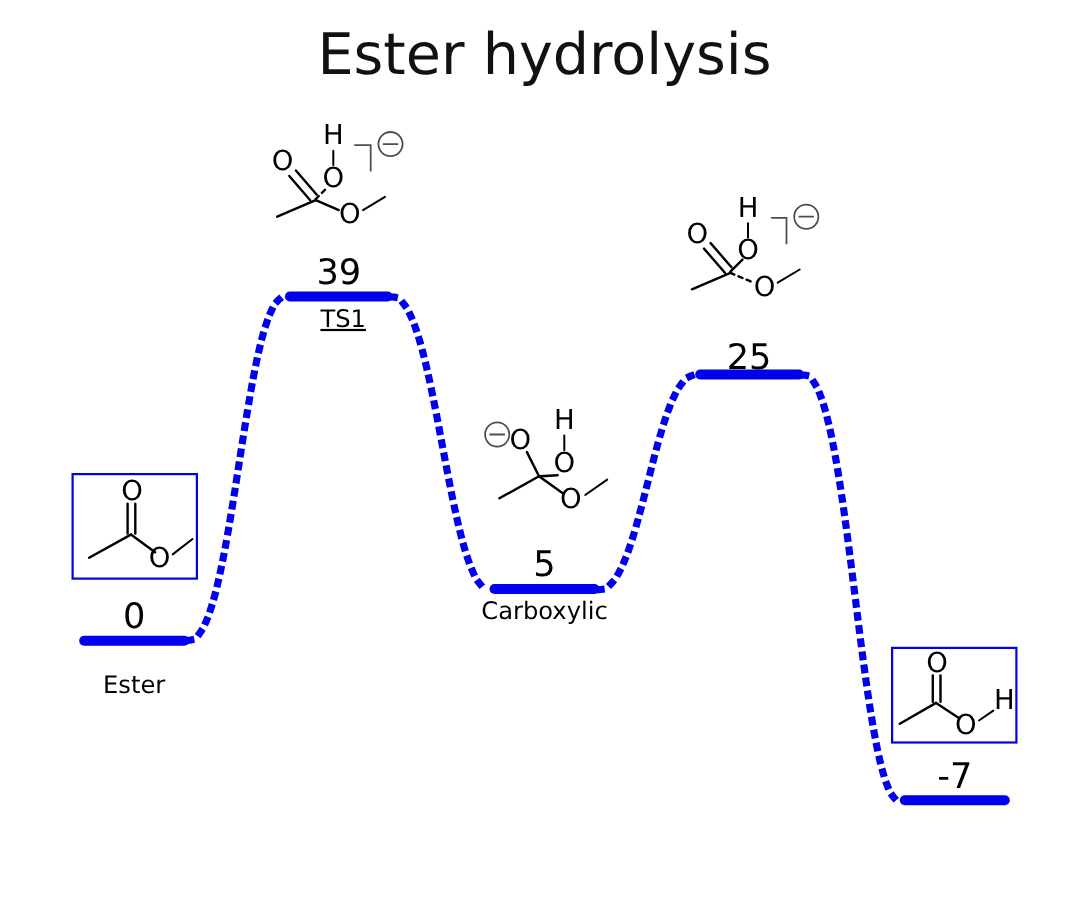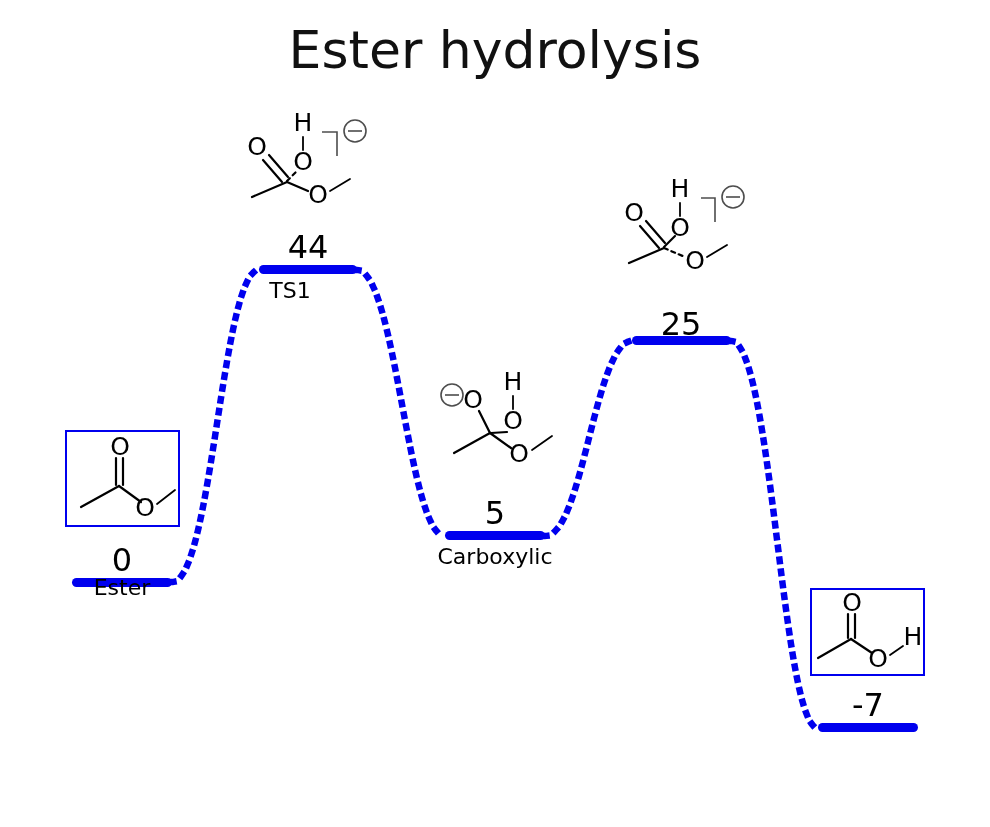--- a/index.html
+++ b/index.html
@@ -143,21 +143,21 @@
 
       <line class="bond" x1="54" y1="56" x2="16" y2="77"></line>
 
       <line class="bond" x1="54" y1="56" x2="76" y2="72"></line>
       <text class="atom" x="80" y="79">O</text>
 
       <line class="bond-thin" x1="92" y1="74" x2="110" y2="60"></line>
     </svg>
   </div>
   <div class="state-value" style="left:72px; top:544px; width:100px;">0</div>
-  <div class="state-label" style="left:47px; top:576px; width:150px;">Ester</div>
+  <div class="state-label" style="left:47px; top:612px; width:150px;">Ester</div>
 
   <div class="mol-wrap" style="left:236px; top:100px; width:150px; height:105px;">
     <svg width="150" height="105" viewBox="0 0 150 105">
 
       <polyline class="charge-gray-line" points="86,32 101,32 101,56"></polyline>
 
       <g>
         <circle class="charge-gray" cx="119" cy="31" r="11"></circle>
         <line class="charge-gray-line" x1="112" y1="31" x2="126" y2="31"></line>
       </g>
@@ -176,22 +176,22 @@
       <line class="bond-dash" x1="51" y1="81" x2="62" y2="70"></line>
 
       <line class="bond" x1="51" y1="82" x2="16" y2="97"></line>
 
       <line class="bond" x1="51" y1="82" x2="72" y2="91"></line>
       <text class="atom" x="82" y="96">O</text>
 
       <line class="bond-thin" x1="94" y1="91" x2="114" y2="79"></line>
     </svg>
   </div>
-  <div class="state-value" style="left:258px; top:231px; width:100px;">44</div>
-  <div class="state-label" style="left:215px; top:279px; width:150px;">TS1</div>
+  <div class="state-value" style="left:258px; top:231px; width:100px;">39</div>
+  <div class="state-label" style="left:237px; top:279px; width:150px;text-decoration:underline;">TS1</div>
 
   <div class="mol-wrap" style="left:432px; top:368px; width:130px; height:110px;">
     <svg width="130" height="110" viewBox="0 0 130 110">
 
       <g>
         <circle class="charge-gray" cx="20" cy="27" r="11"></circle>
         <line class="charge-gray-line" x1="13" y1="27" x2="27" y2="27"></line>
       </g>
 
       <text class="atom" x="41" y="33">O</text>

